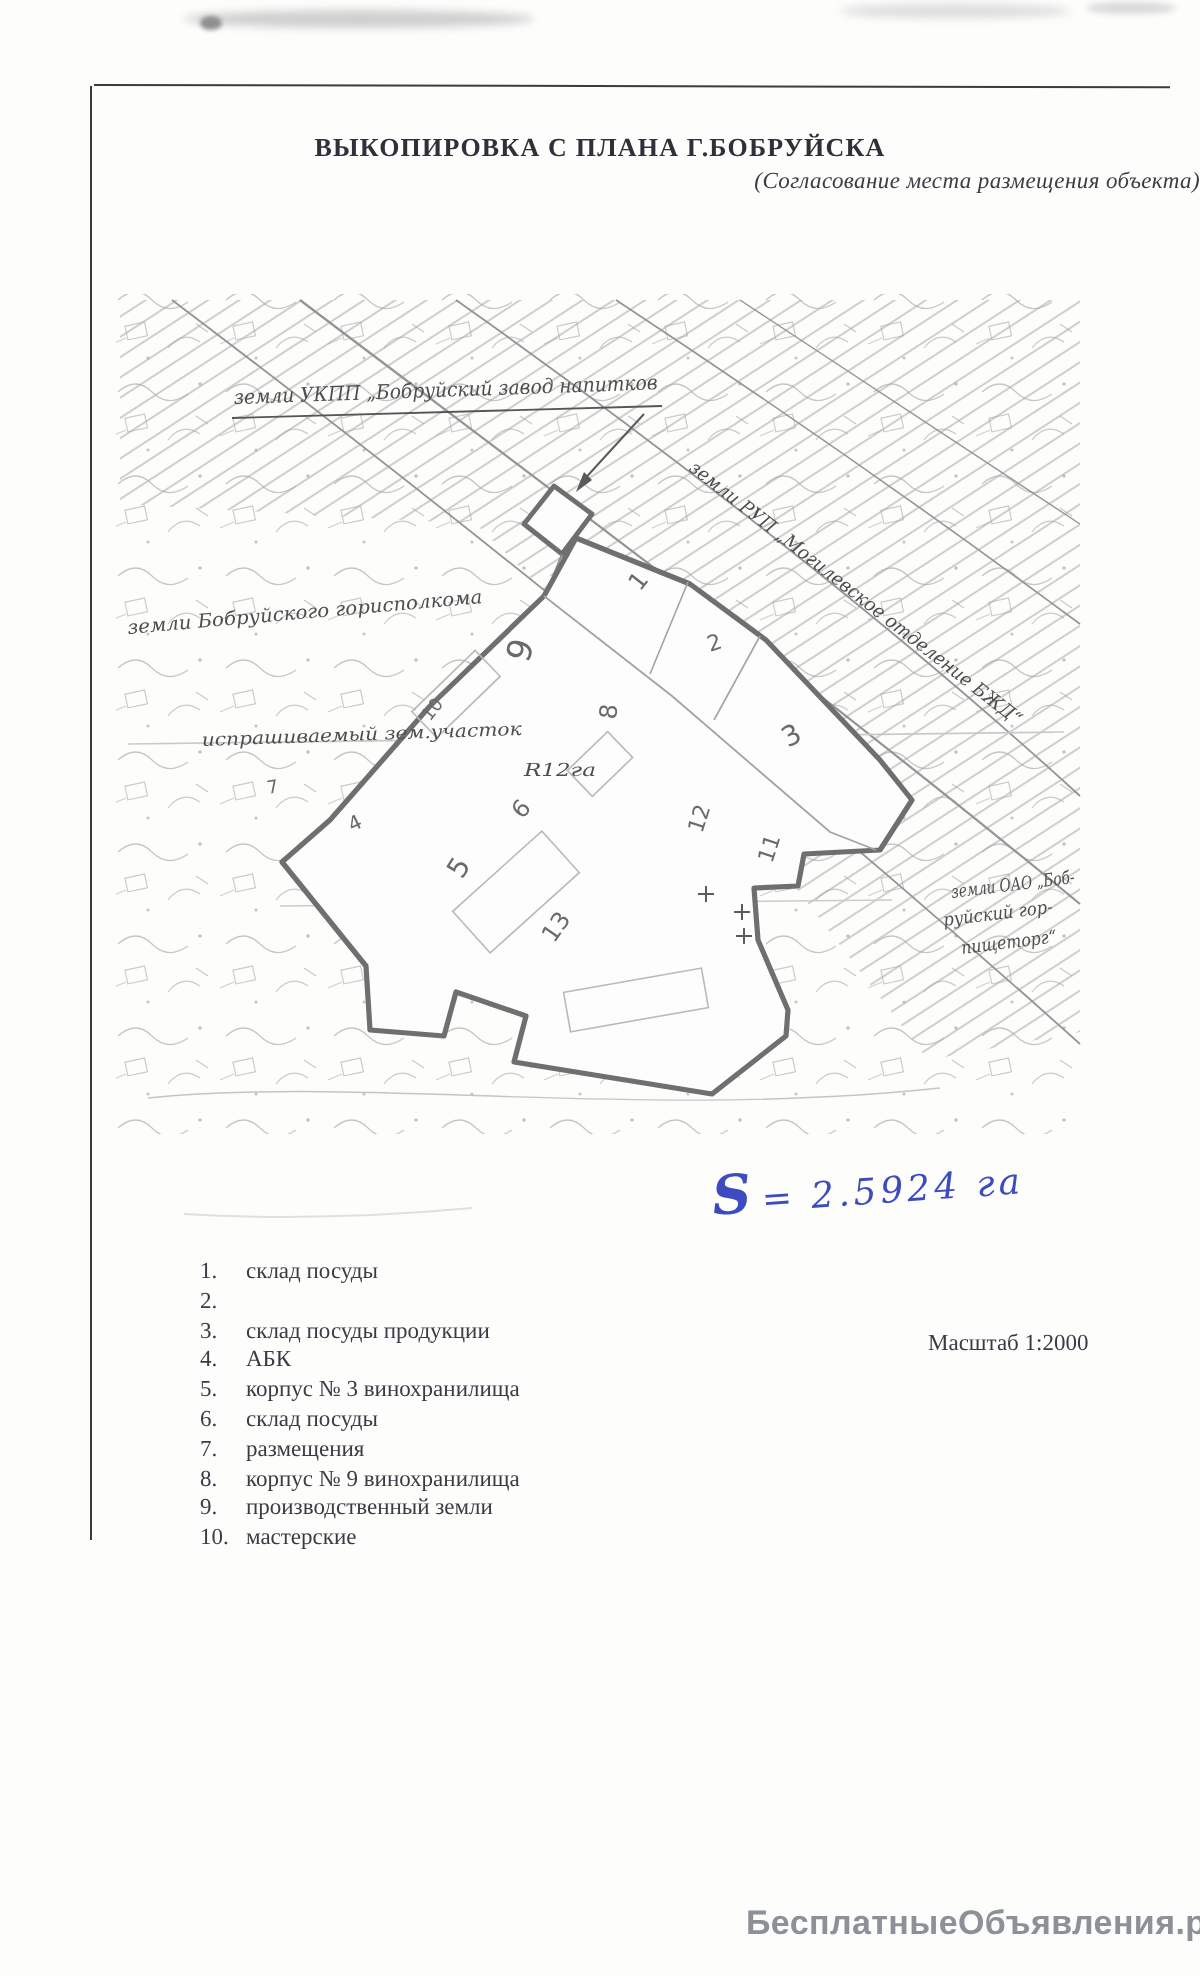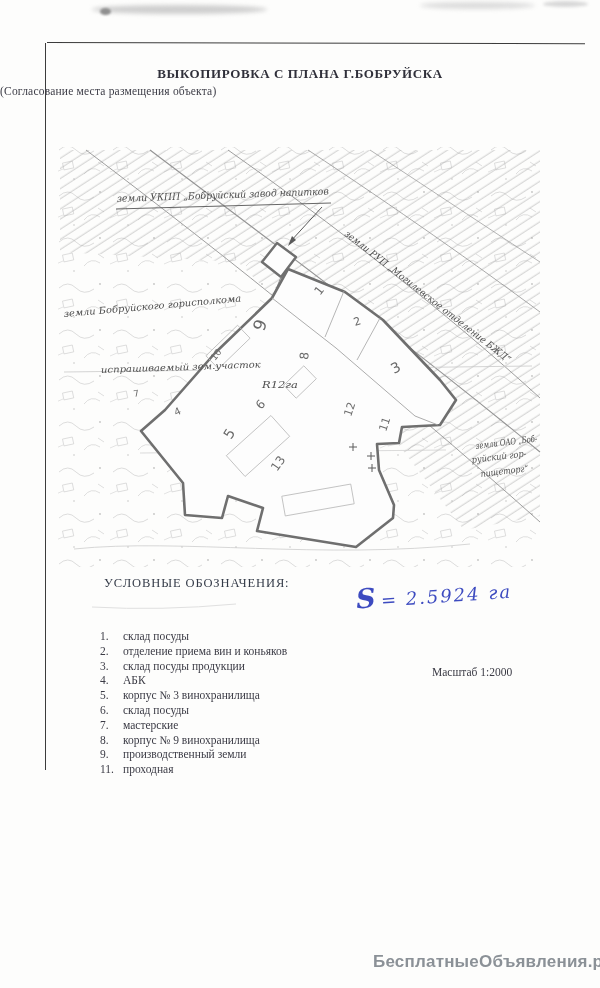--- a/index.html
+++ b/index.html
@@ -15,40 +15,40 @@
   .sm3{left:100px;top:8px;width:11px;height:7px;background:#8f8f8f;filter:blur(1px);}
   .sm4{left:543px;top:1px;width:45px;height:6px;background:#d8d8d8;filter:blur(1.5px);}
   .edge-top{left:47px;top:42px;width:538px;height:1.4px;background:#3c3c3c;transform:rotate(0.12deg);transform-origin:left top;}
   .edge-left{left:45px;top:43px;width:1.4px;height:727px;background:#3c3c3c;}
   
   .title{
     left:0;top:66px;width:600px;text-align:center;
     font-size:13px;font-weight:600;letter-spacing:0.6px;color:#30303a;
   }
   .subtitle{
-    left:0;top:85px;width:600px;text-align:left;
-    font-size:11.5px;color:#3c3c46;letter-spacing:0.2px;
+    left:0;top:85px;width:600px;text-align:right;
+    font-size:11.5px;font-style:italic;color:#3c3c46;letter-spacing:0.2px;
   }
   
   .map-svg{left:0;top:0;width:600px;height:988px;}
   
   .legend-heading{
     left:104px;top:576px;font-size:12.5px;letter-spacing:0.9px;color:#343b48;
   }
   .area-note{
     left:356px;top:578px;color:#3d4bc0;font-style:italic;
     transform:rotate(-4deg);white-space:nowrap;
     font-family:"DejaVu Serif",serif;
   }
   .area-note .big-s{font-size:27px;font-weight:bold;}
   .area-note .val{font-size:18px;letter-spacing:2px;}
   .legend-list{left:100px;top:629px;width:320px;}
   .legend-row{display:flex;line-height:14.8px;font-size:11.5px;color:#3b3b45;}
   .legend-row .num{width:23px;flex:none;}
-  .scale-note{left:432px;top:666px;font-size:11.5px;color:#3a3a44;}
+  .scale-note{left:464px;top:666px;font-size:11.5px;color:#3a3a44;}
   .watermark{
     left:373px;top:952px;font-family:"Liberation Sans",sans-serif;
     font-weight:bold;font-size:17px;color:#8b9197;letter-spacing:0.2px;
   }
   text{font-family:"DejaVu Serif",serif;}
   .hand{font-style:italic;fill:#4e4e4e;}
   .pnum{font-family:"DejaVu Sans",sans-serif;fill:#6a6a6a;}
 </style>
 </head>
 <body>
@@ -155,67 +155,65 @@
       <text class="pnum" x="134" y="397" font-size="9" transform="rotate(-10 134 397)">7</text>
       <text class="pnum" x="308" y="360" font-size="12" transform="rotate(-84 308 360)">8</text>
       <text class="pnum" x="264" y="332" font-size="17" transform="rotate(-72 264 332)">9</text>
       <text class="pnum" x="215" y="361" font-size="9" transform="rotate(-52 215 361)">10</text>
       <text class="pnum" x="386" y="432" font-size="11" transform="rotate(-72 386 432)">11</text>
       <text class="pnum" x="351" y="417" font-size="11" transform="rotate(-72 351 417)">12</text>
       <text class="pnum" x="277" y="472" font-size="12" transform="rotate(-55 277 472)">13</text>
     </g>
   </svg>
 
-  <div class="abs legend-heading">УСЛОВНЫЕ ОБОЗНАЧЕНИЯ:</div>
 
   <div class="abs area-note">
     <span class="big-s">S</span>
     <span class="val">= 2.5924 га</span>
   </div>
 
   <div class="abs legend-list">
     <div class="legend-row">
         <span class="num">1.</span>
         <span>склад посуды</span>
       </div>
     <div class="legend-row">
         <span class="num">2.</span>
-        <span>отделение приема вин и коньяков</span>
       </div>
     <div class="legend-row">
         <span class="num">3.</span>
         <span>склад посуды продукции</span>
       </div>
     <div class="legend-row">
         <span class="num">4.</span>
         <span>АБК</span>
       </div>
     <div class="legend-row">
         <span class="num">5.</span>
         <span>корпус № 3 винохранилища</span>
       </div>
     <div class="legend-row">
         <span class="num">6.</span>
         <span>склад посуды</span>
       </div>
     <div class="legend-row">
         <span class="num">7.</span>
-        <span>мастерские</span>
+        <span>размещения</span>
       </div>
     <div class="legend-row">
         <span class="num">8.</span>
         <span>корпус № 9 винохранилища</span>
       </div>
     <div class="legend-row">
         <span class="num">9.</span>
         <span>производственный земли</span>
       </div>
     <div class="legend-row">
-        <span class="num">11.</span>
-        <span>проходная</span>
+        <span class="num">10.</span>
+        <span>мастерские</span>
       </div>
   </div>
 
   <div class="abs scale-note">Масштаб 1:2000</div>
 
   <div class="abs watermark">БесплатныеОбъявления.рф</div>
 
 </div>
 
 </body></html>

